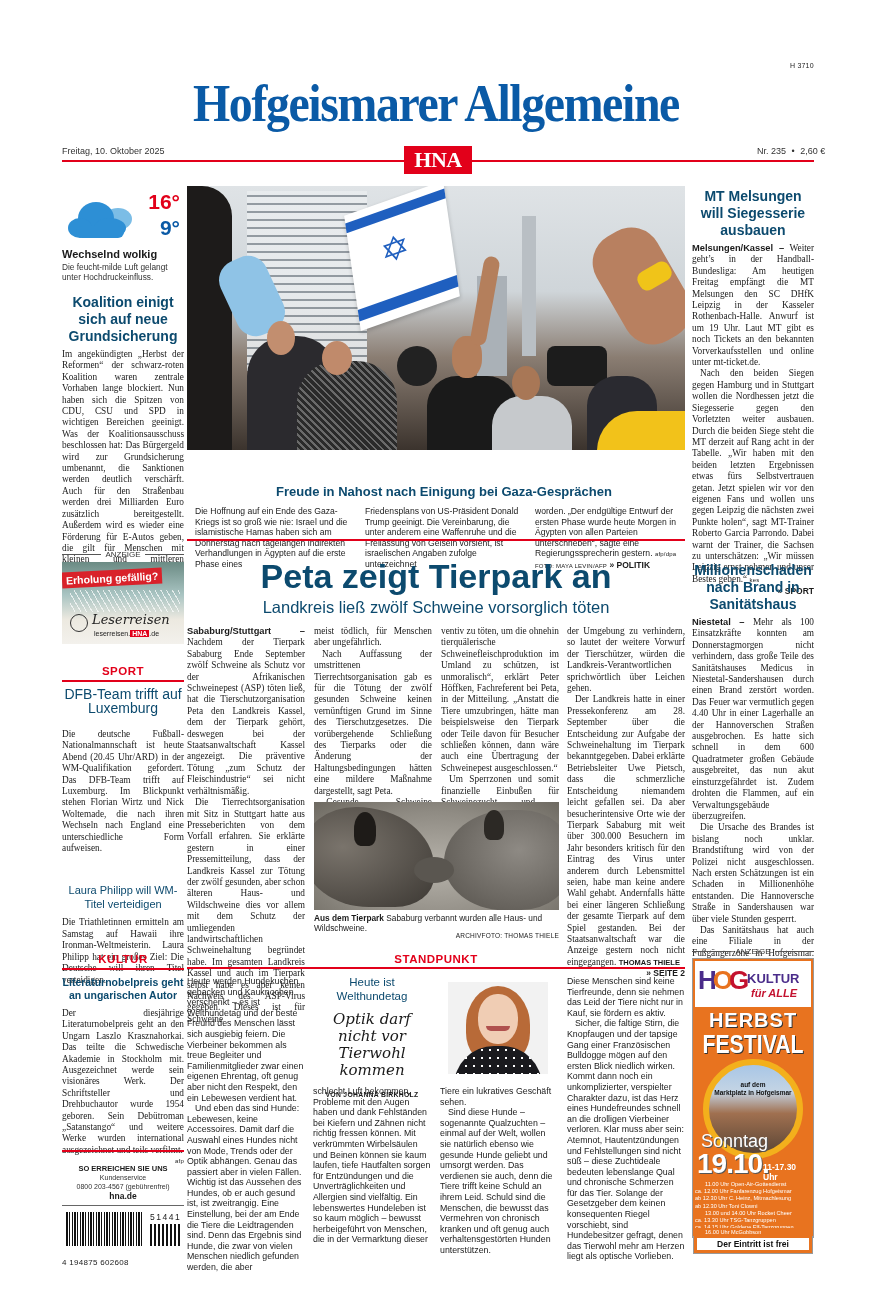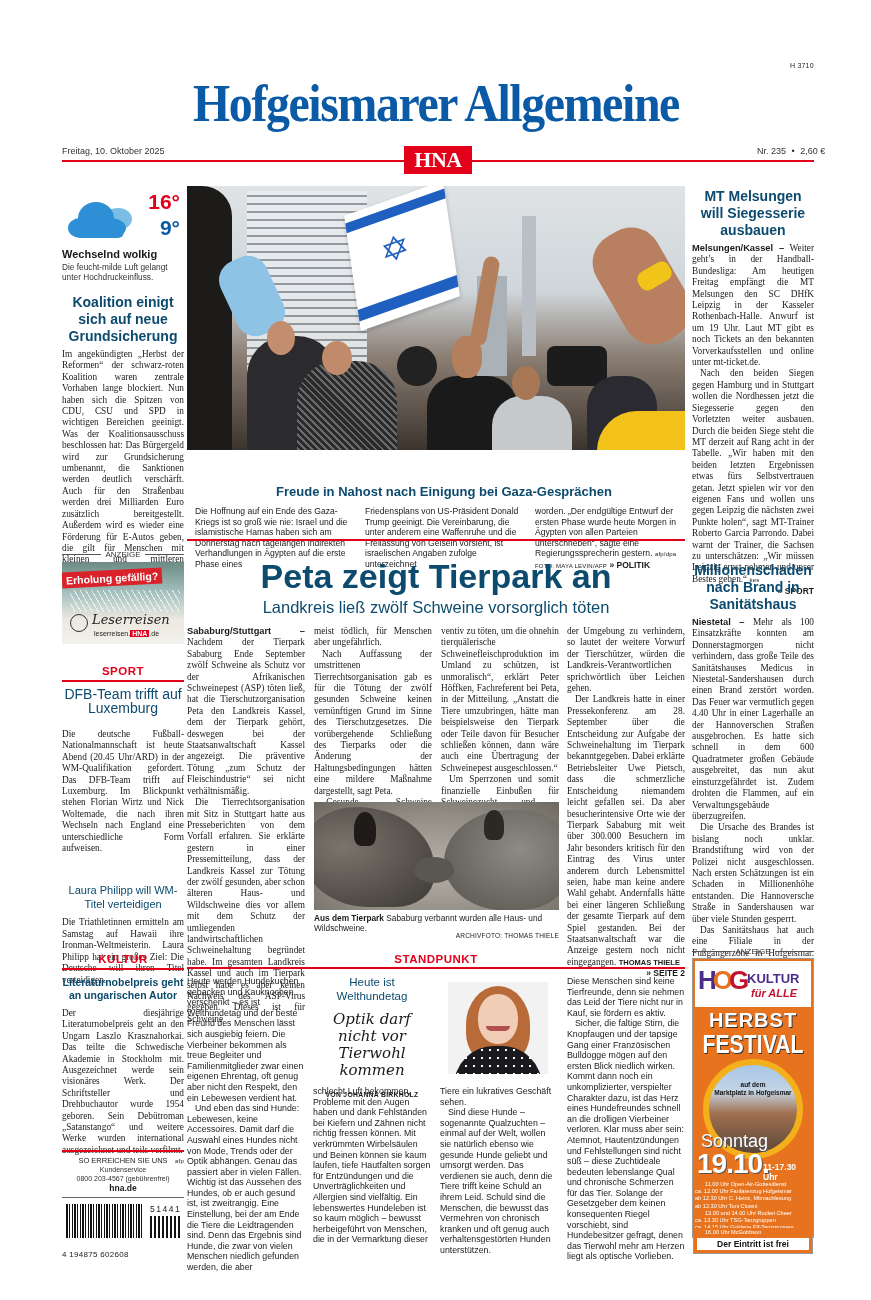--- a/index.html
+++ b/index.html
@@ -193,21 +193,21 @@
   <div>
     <div class="headline" style="font-size:10.5px;line-height:13px;margin-bottom:6px;">Literaturnobelpreis geht an ungarischen Autor</div>
     <div class="body-text">
       <span>Der diesjährige Literaturnobelpreis geht an den Ungarn Laszlo Krasznahorkai. Das teilte die Schwedische Akademie in Stockholm mit. Ausgezeichnet werde sein visionäres Werk. Der Schriftsteller und Drehbuchautor wurde 1954 geboren. Sein Debütroman „Satanstango“ und weitere Werke wurden international ausgezeichnet und teils verfilmt.</span> <span class="tiny" style="float:right;">afp</span>
     </div>
   </div>
 </div>
 
 <div class="abs" style="left:62px;top:1150px;width:122px;">
   <div class="red-rule"></div>
-  <div class="sans" style="text-align:center;margin-top:4px;font-size:7.5px;font-weight:normal;">SO ERREICHEN SIE UNS</div>
+  <div class="sans" style="text-align:center;margin-top:12px;font-size:7.5px;font-weight:bold;">SO ERREICHEN SIE UNS</div>
   <div class="sans" style="text-align:center;font-size:7px;line-height:9px;color:#333;">Kundenservice</div>
   <div class="sans" style="text-align:center;font-size:7px;line-height:9px;color:#333;">0800 203-4567 (gebührenfrei)</div>
   <div class="sans" style="text-align:center;font-size:8.5px;font-weight:bold;">hna.de</div>
   <div style="height:1px;background:#666;margin-top:4px;"></div>
   <div style="position:relative;height:48px;margin-top:6px;">
     <div class="abs" style="left:4px;top:0;width:78px;height:34px;background:repeating-linear-gradient(90deg,#111 0 2px,#fff 2px 3px,#111 3px 4px,#fff 4px 6px,#111 6px 7px,#fff 7px 8px);"></div>
     <div class="abs sans" style="left:0;top:34px;font-size:8px;letter-spacing:0.3px;margin-top:12px;">4 194875 602608</div>
     <div class="abs sans" style="left:88px;top:0;font-size:8.5px;letter-spacing:1.5px;">51441</div>
     <div class="abs" style="left:88px;top:12px;width:32px;height:22px;background:repeating-linear-gradient(90deg,#111 0 2px,#fff 2px 4px);"></div>
   </div>

